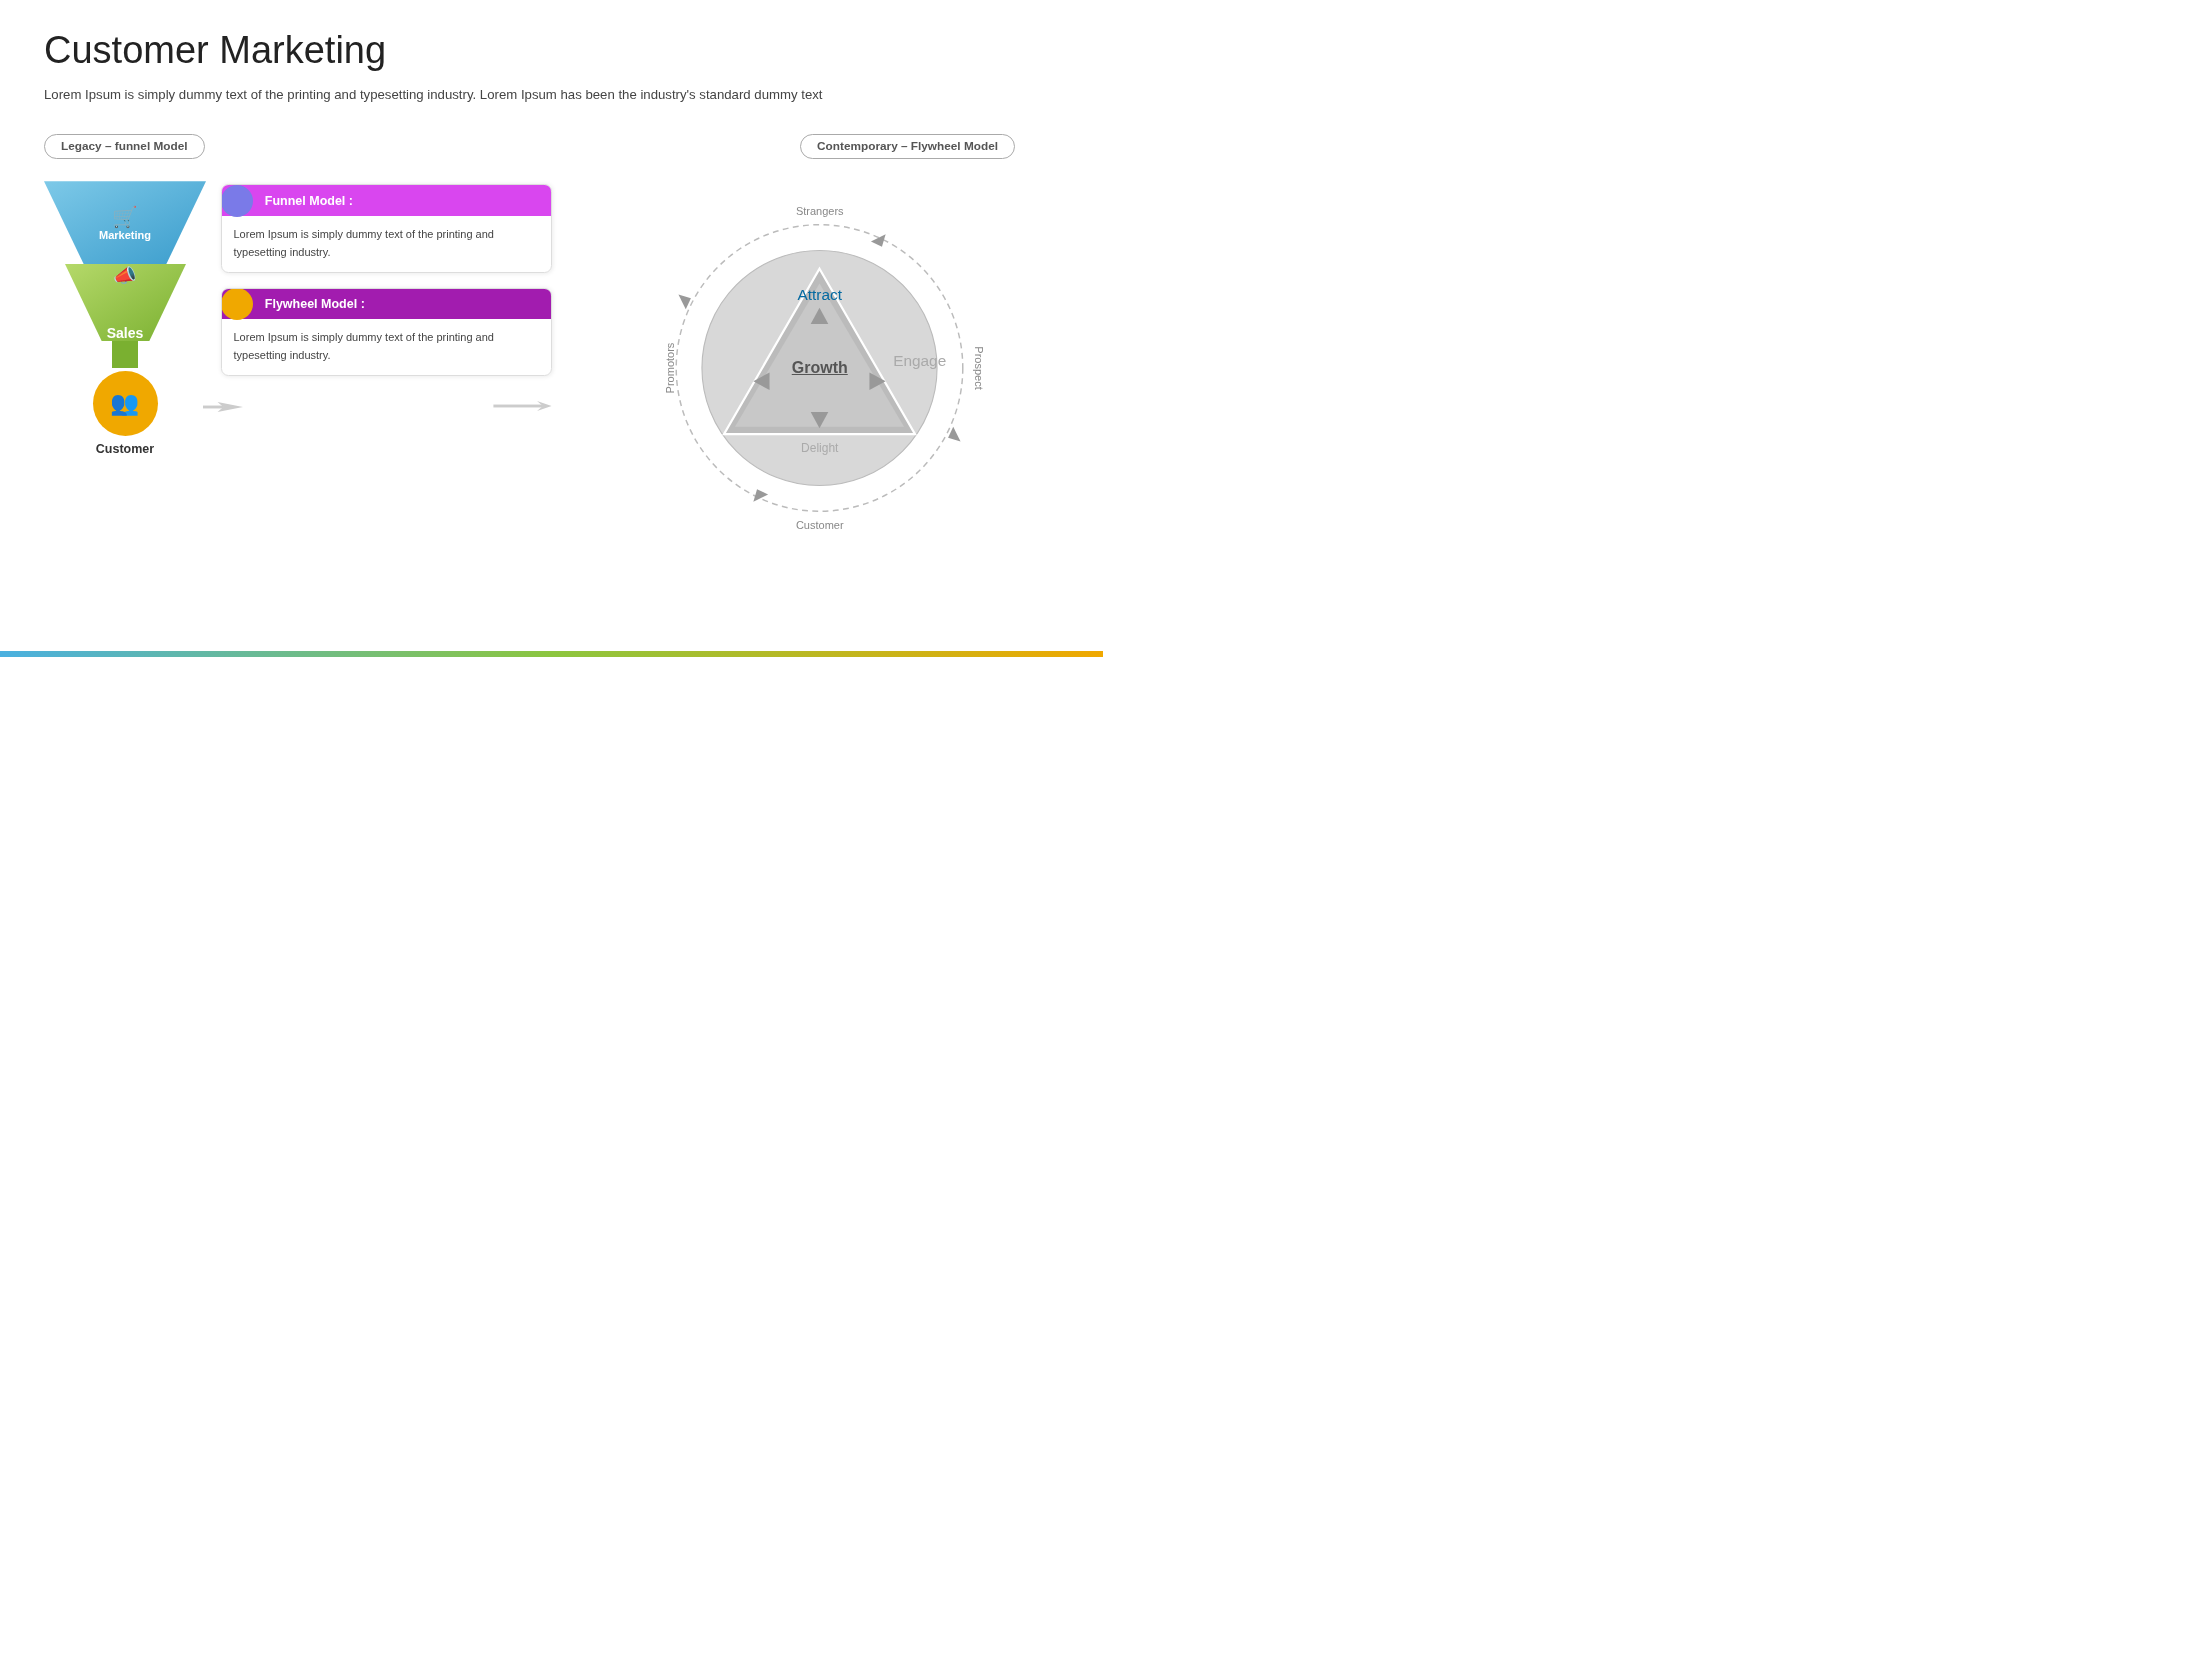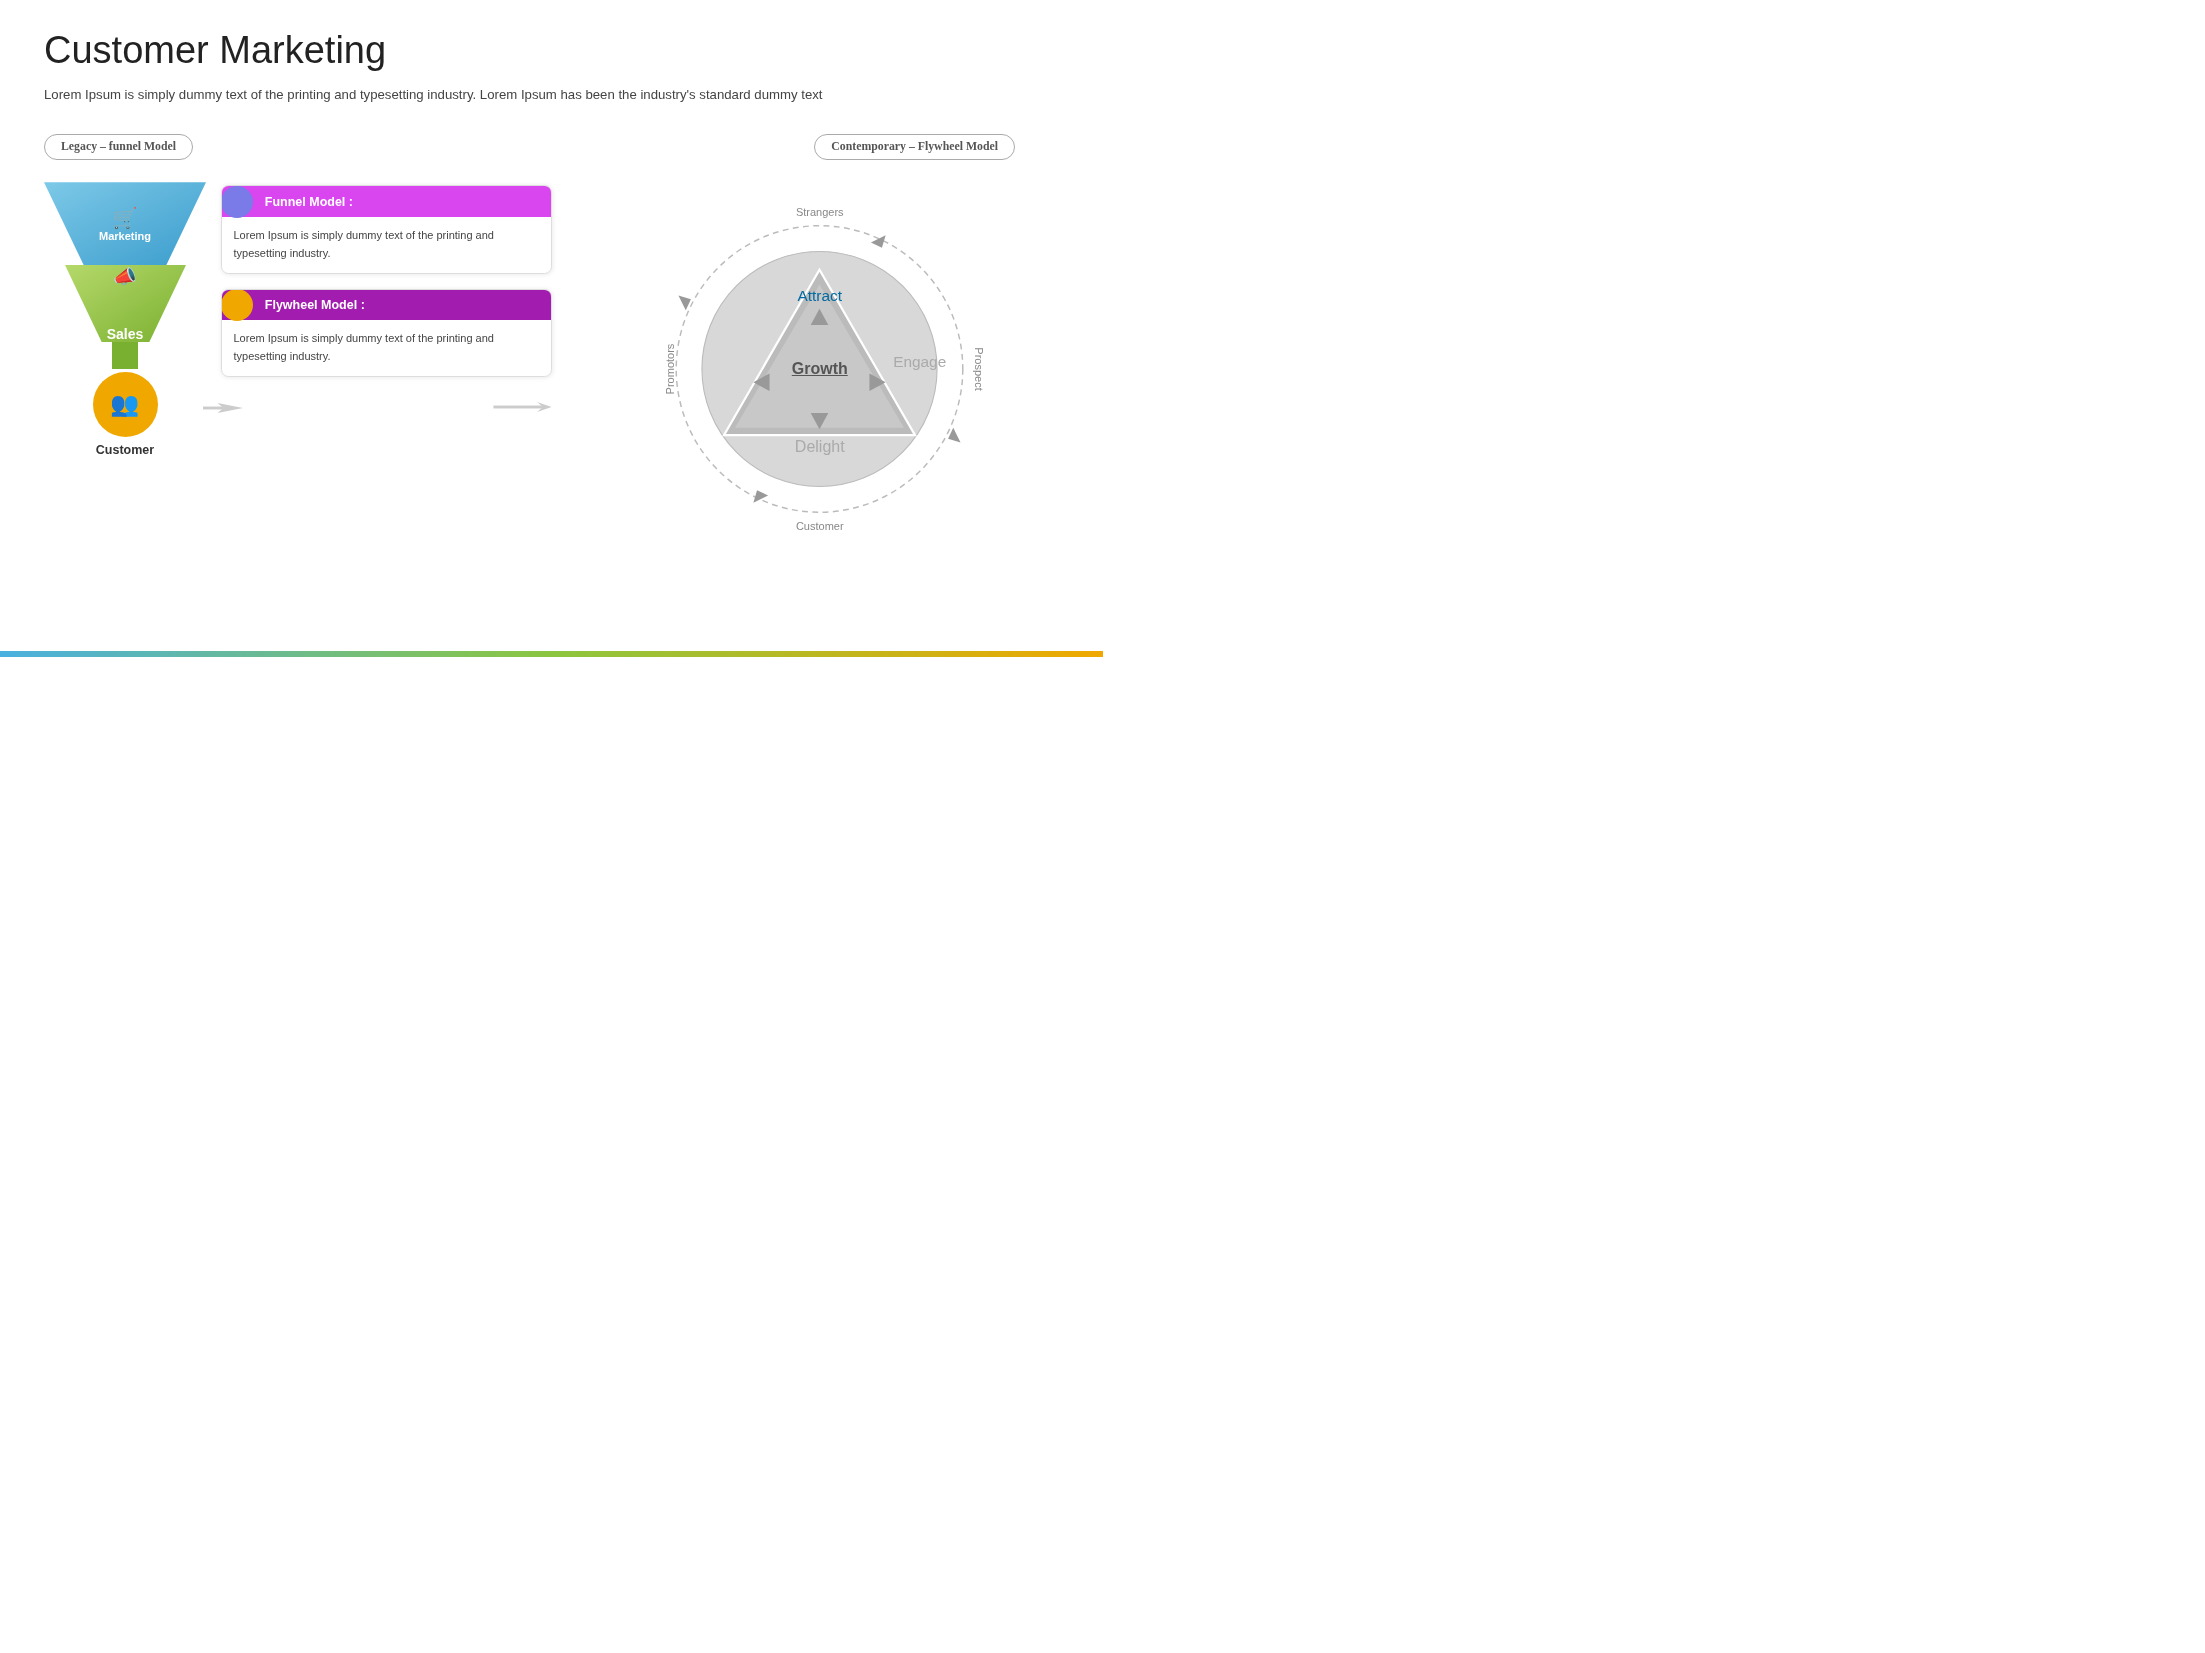--- a/index.html
+++ b/index.html
@@ -50,21 +50,20 @@
     .section-label {
       display: inline-block;
       border: 1.5px solid #aaa;
       border-radius: 14.7px;
       padding: 4.4px 16px;
       font-size: 11.8px;
       color: #555;
       font-weight: 600;
       margin-bottom: 22px;
       background: #fff;
-      font-family: Liberation Serif, serif;
     }
 
     .funnel-area {
       display: flex;
       flex-direction: row;
       align-items: flex-start;
       gap: 14.7px;
     }
 
     
@@ -282,21 +281,21 @@
           <polygon points="150,248 172,236 172,260" fill="#999"></polygon>
         </svg>
 
         <div style="position:absolute;top:5.9px;left:50%;transform:translateX(-50%);font-size:11px;color:#888;">Strangers</div>
         <div style="position:absolute;bottom:5.9px;left:50%;transform:translateX(-50%);font-size:11px;color:#888;">Customer</div>
         <div style="position:absolute;left:1.5px;top:50%;transform:translateY(-50%) rotate(-90deg);font-size:11px;color:#888;white-space:nowrap;">Promotors</div>
         <div style="position:absolute;right:-3.7px;top:50%;transform:translateY(-50%) rotate(90deg);font-size:11px;color:#888;white-space:nowrap;">Prospect</div>
 
         <div style="position:absolute;top:87px;left:50%;transform:translateX(-50%);font-size:15.4px;color:#0369a1;">Attract</div>
         <div style="position:absolute;top:48%;right:50px;transform:translateY(-50%);font-size:15.4px;color:#aaa;">Engage</div>
-        <div style="position:absolute;bottom:82px;left:50%;transform:translateX(-50%);font-size:16px;color:#aaa;">Delight</div>
+        <div style="position:absolute;bottom:82px;left:50%;transform:translateX(-50%);font-size:12px;color:#aaa;">Delight</div>
         <div style="position:absolute;top:50%;left:50%;transform:translate(-50%,-50%);font-size:16px;font-weight:700;color:#555;text-decoration:underline;">Growth</div>
       </div>
     </div>
 
   </div>
 
   <div class="bottom-bar"></div>
 </div>
 
 

